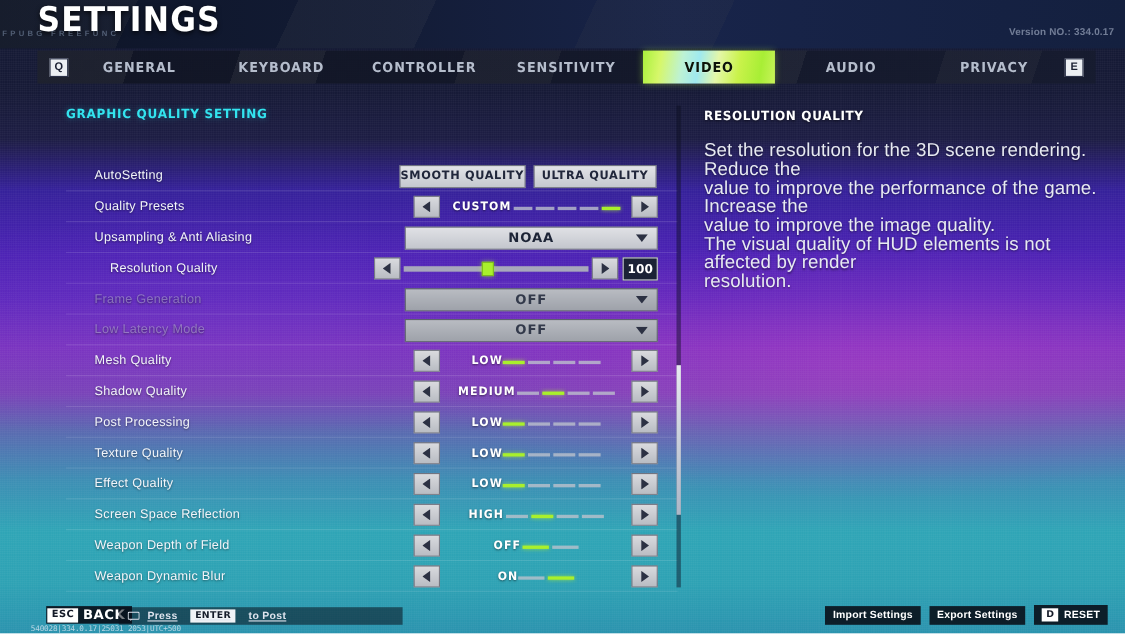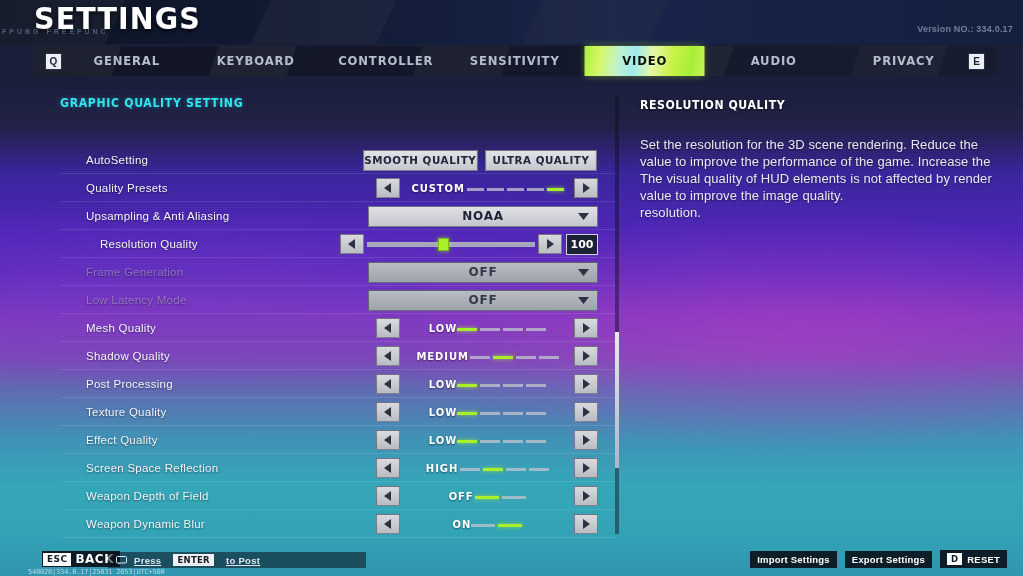--- a/index.html
+++ b/index.html
@@ -275,22 +275,22 @@
     position:absolute; left:640px; top:98px; width:368px;
     z-index:4;
   }
   .rp-title {
     font-size: 11.5px; font-weight:800; letter-spacing:.6px;
     color:#ffffff; font-family:"DejaVu Sans", sans-serif;
     transform: scaleX(.95); transform-origin:left;
     text-shadow: 0 1px 3px rgba(0,0,0,.6);
   }
   .rp-body {
-    margin-top: 24px;
-    font-size: 13px;
+    margin-top: 16px;
+    font-size: 17px;
     line-height: 17px;
     color: #e7eaf2;
     letter-spacing:.1px;
     text-shadow: 0 1px 2px rgba(0,0,0,.45);
   }
   .rp-body p { margin:0; }
 
   
   .bottom { position:absolute; left:0; bottom:0; width:1023px; height:32px; z-index:6; }
   .esc-back {
@@ -724,22 +724,22 @@
 
   <div class="scrollbar">
     <div class="scrollthumb"></div>
   </div>
 
   <div class="right-col">
     <div class="rp-title">RESOLUTION QUALITY</div>
     <div class="rp-body" id="info-host">
         <p>Set the resolution for the 3D scene rendering. Reduce the</p>
         <p>value to improve the performance of the game. Increase the</p>
+        <p>value to improve the image quality.</p>
         <p>The visual quality of HUD elements is not affected by render</p>
-        <p>value to improve the image quality.</p>
         <p>resolution.</p>
       </div>
   </div>
 
   <div class="bottom">
     <div class="esc-back">
       <span class="esc-key">ESC</span>
       <span class="esc-label">BACK</span>
     </div>
 

